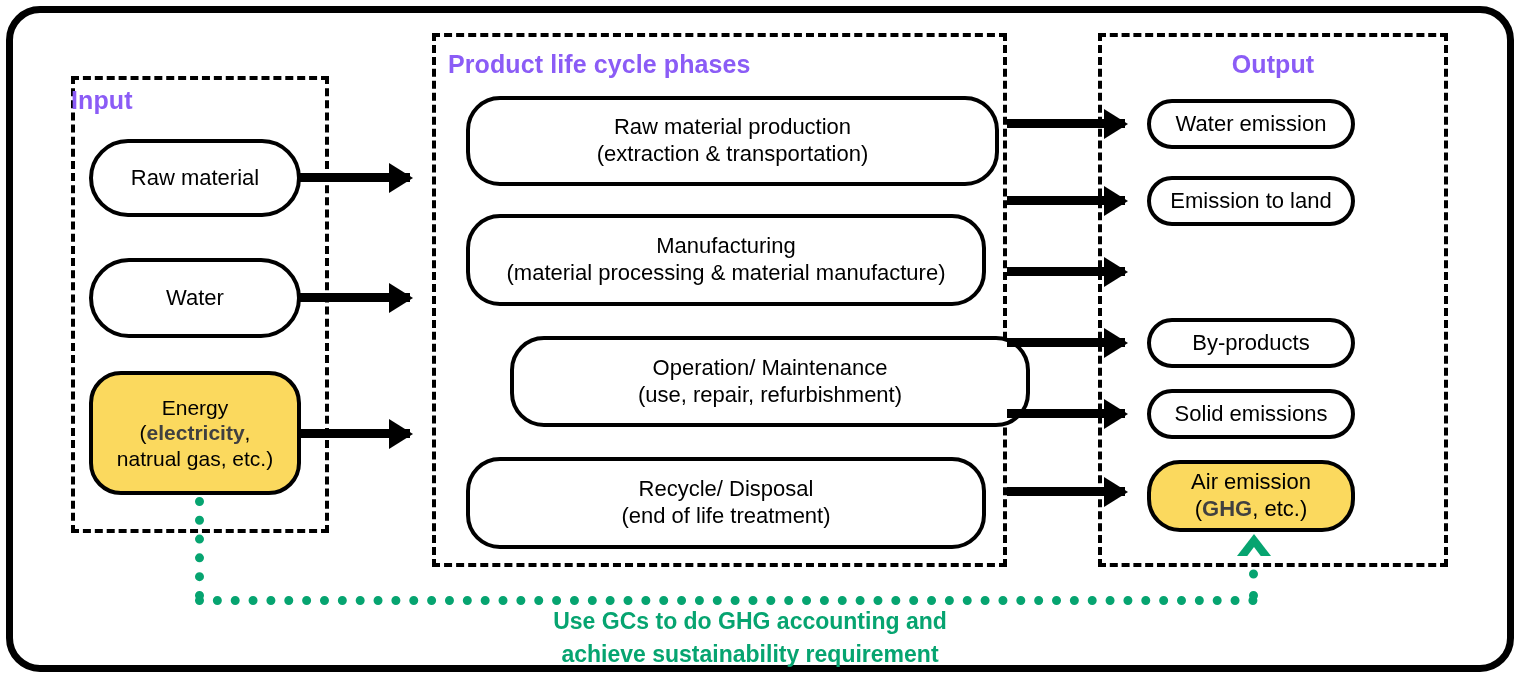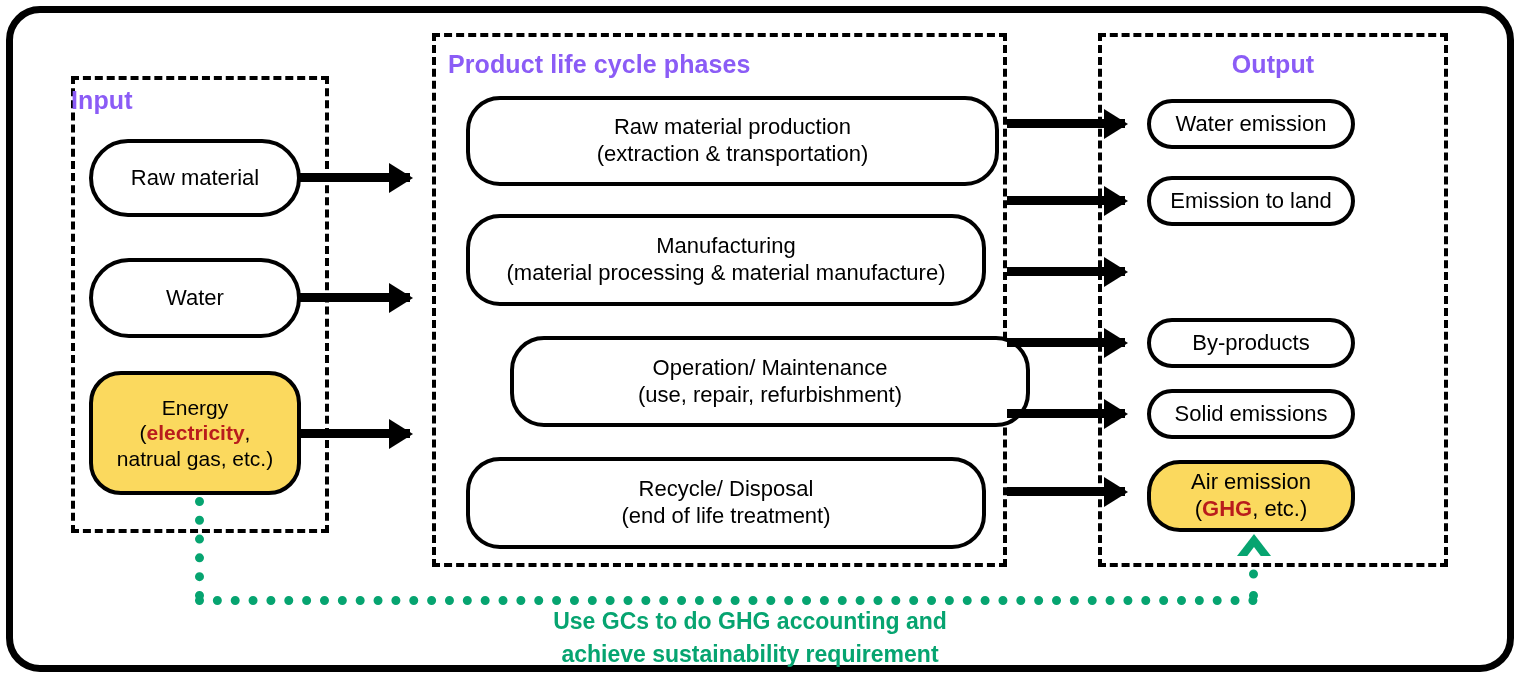--- a/index.html
+++ b/index.html
@@ -90,21 +90,21 @@
   #n-phase-3 { left: 466px; top: 457px; width: 520px; height: 92px; }
 
   
   #n-out-0 { left: 1147px; top: 99px;  width: 208px; height: 50px; border-radius: 25px; }
   #n-out-1 { left: 1147px; top: 176px; width: 208px; height: 50px; border-radius: 25px; }
   #n-out-2 { left: 1147px; top: 247px; width: 208px; height: 50px; border-radius: 25px; }
   #n-out-3 { left: 1147px; top: 318px; width: 208px; height: 50px; border-radius: 25px; }
   #n-out-4 { left: 1147px; top: 389px; width: 208px; height: 50px; border-radius: 25px; }
   #n-out-5 { left: 1147px; top: 460px; width: 208px; height: 72px; border-radius: 33px; }
 
-  .red { color: #b91c1c; font-weight: bold; }
+  .red { color: #404040; font-weight: bold; }
 
   
   .arrow {
     position: absolute;
     height: 9px;
     background: #000000;
   }
   .arrow::after {
     content: "";
     position: absolute;

